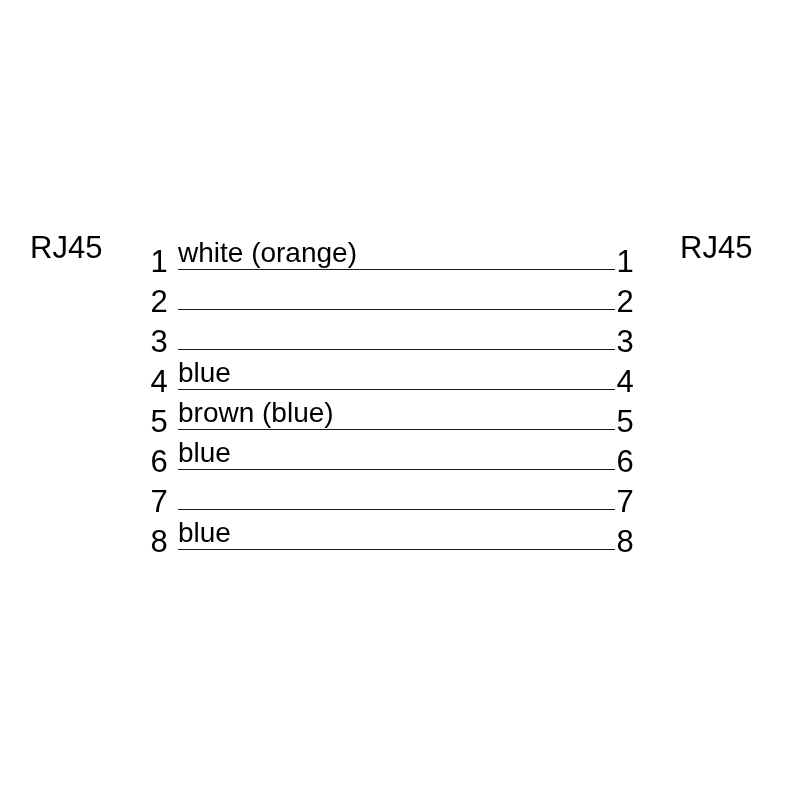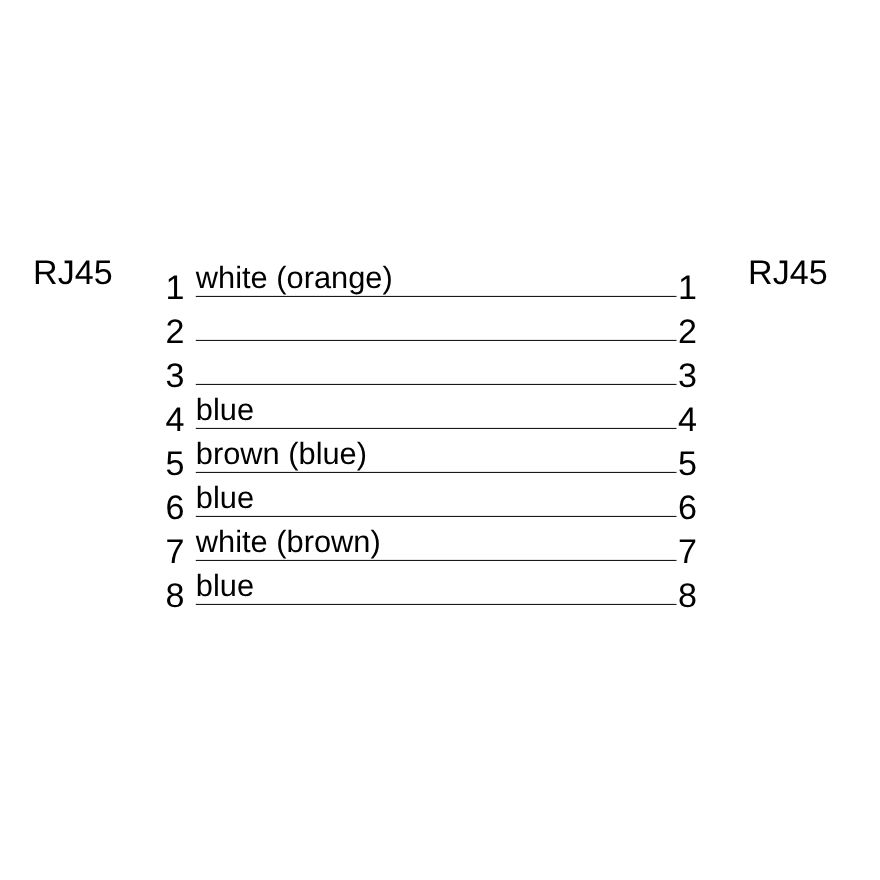--- a/index.html
+++ b/index.html
@@ -121,21 +121,20 @@
 
   <div class="wire-row" style="top:430px">
     <div class="pin-number left">6</div>
     <div class="wire-label">blue</div>
     <div class="wire-line"></div>
     <div class="pin-number right">6</div>
   </div>
 
   <div class="wire-row" style="top:470px">
     <div class="pin-number left">7</div>
-    <div class="wire-label">white (brown)</div>
     <div class="wire-line"></div>
     <div class="pin-number right">7</div>
   </div>
 
   <div class="wire-row" style="top:510px">
     <div class="pin-number left">8</div>
     <div class="wire-label">blue</div>
     <div class="wire-line"></div>
     <div class="pin-number right">8</div>
   </div>

